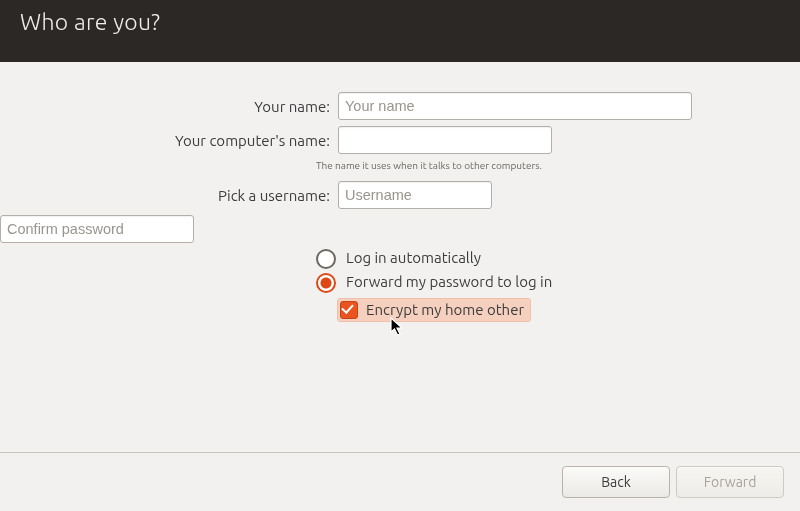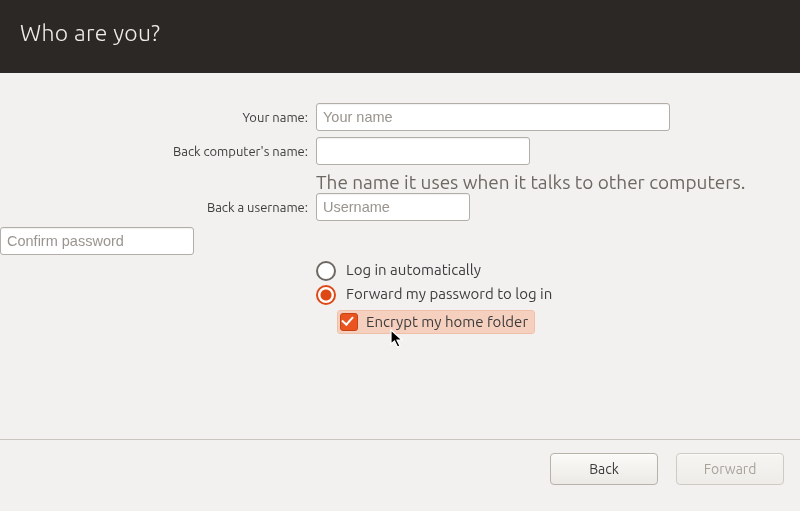--- a/index.html
+++ b/index.html
@@ -9,39 +9,40 @@
     height: 511px;
     font-family: "Ubuntu", "Segoe UI", "Helvetica Neue", Arial, sans-serif;
     background: #f2f1f0;
     color: #3c3c3c;
     overflow: hidden;
     font-size: 15px;
   }
   .header {
     background: #2c2826;
     color: #f0ece8;
-    padding: 20px 20px 28px 20px;
+    padding: 9px 20px 28px 20px;
     font-size: 23px;
     font-weight: 300;
     letter-spacing: 0.3px;
   }
   .form-area {
     padding: 30px 30px 0 0;
   }
   .row {
     display: flex;
     align-items: center;
     margin-bottom: 6px;
   }
   .label-col {
     width: 308px;
     text-align: right;
     padding-right: 8px;
     color: #3c3c3c;
-    font-size: 13px;
+    font-size: 15px;
+    margin-left: 22px;
   }
   .field-col {
     flex: 1;
     display: flex;
   }
   input[type=text], input[type=password] {
     height: 26px;
     border: 1px solid #b4aea8;
     border-radius: 3px;
     padding: 0 6px;
@@ -51,24 +52,25 @@
     box-shadow: inset 0 1px 1px rgba(0,0,0,0.06);
   }
   input::placeholder {
     color: #9a948e;
   }
   .w-wide   { width: 340px; }
   .w-medium { width: 200px; }
   .w-user   { width: 140px; }
   .w-pass   { width: 180px; }
   .hint {
-    font-size: 19px;
+    font-size: 10px;
     color: #6d6862;
     margin-left: 316px;
     margin-top: 2px;
+    margin-bottom: 10px;
   }
   .radio-row, .check-row {
     display: flex;
     margin-left: 316px;
     margin-top: 4px;
     margin-bottom: 2px;
     font-size: 15px;
     color: #3c3c3c;
   }
   .radio {
@@ -114,31 +116,31 @@
     transform: rotate(42deg);
   }
   .cursor {
     position: absolute;
     left: 52px;
     top: 18px;
     pointer-events: none;
   }
   .footer {
     position: absolute;
-    bottom: 13px;
+    bottom: 0;
     left: 0;
     right: 0;
     height: 58px;
     border-top: 1px solid #c9c4be;
     background: #f2f1f0;
     display: flex;
     justify-content: flex-end;
     align-items: center;
     padding-right: 16px;
-    gap: 18px;
+    gap: 6px;
   }
   .btn {
     min-width: 78px;
     height: 30px;
     border: 1px solid #b8b2ab;
     border-radius: 4px;
     background: linear-gradient(#fafaf8, #eceae6);
     color: #3c3c3c;
     font-size: 14px;
     padding: 0 14px;
@@ -164,29 +166,29 @@
 <div class="form-area">
 
   <div class="row">
     <div class="label-col">Your name:</div>
     <div class="field-col">
       <input type="text" class="w-wide" placeholder="Your name" style="">
     </div>
   </div>
 
   <div class="row">
-    <div class="label-col">Back computer's name:</div>
+    <div class="label-col">Your computer's name:</div>
     <div class="field-col">
       <input type="text" class="w-medium" placeholder="" style="">
     </div>
   </div>
   <div class="hint">The name it uses when it talks to other computers.</div>
 
   <div class="row">
-    <div class="label-col">Back a username:</div>
+    <div class="label-col">Pick a username:</div>
     <div class="field-col">
       <input type="text" class="w-user" placeholder="Username" style="">
     </div>
   </div>
 
 
   <div class="row">
     <div class="field-col">
       <input type="password" class="w-pass" placeholder="Confirm password" style="">
     </div>
@@ -197,21 +199,21 @@
     <span>Log in automatically</span>
   </div>
 
   <div class="radio-row">
     <span class="radio checked"></span>
     <span>Forward my password to log in</span>
   </div>
 
   <div class="check-row highlight">
     <span class="checkbox"></span>
-    <span>Encrypt my home folder</span>
+    <span>Encrypt my home other</span>
     <svg class="cursor" width="18" height="22">
       <polygon points="1,1 1,15 4.5,12 7.5,18 10,17 7,11 12,11" fill="#000" stroke="#fff" stroke-width="1.2"></polygon>
     </svg>
   </div>
 
 </div>
 
 <div class="footer">
   <div class="btn">
     <span>Back</span>

